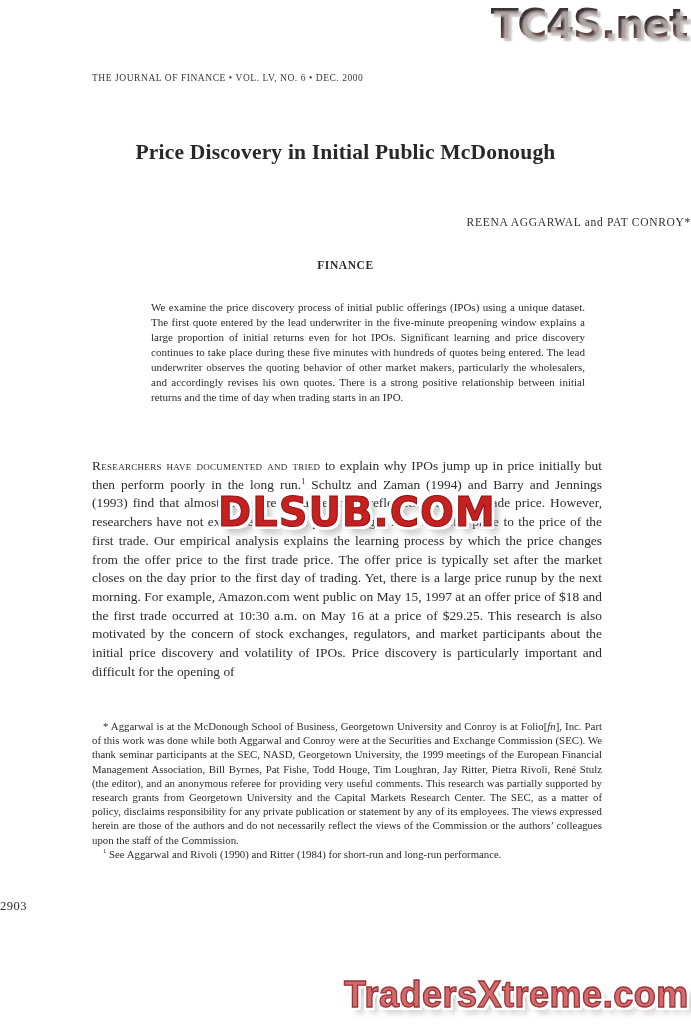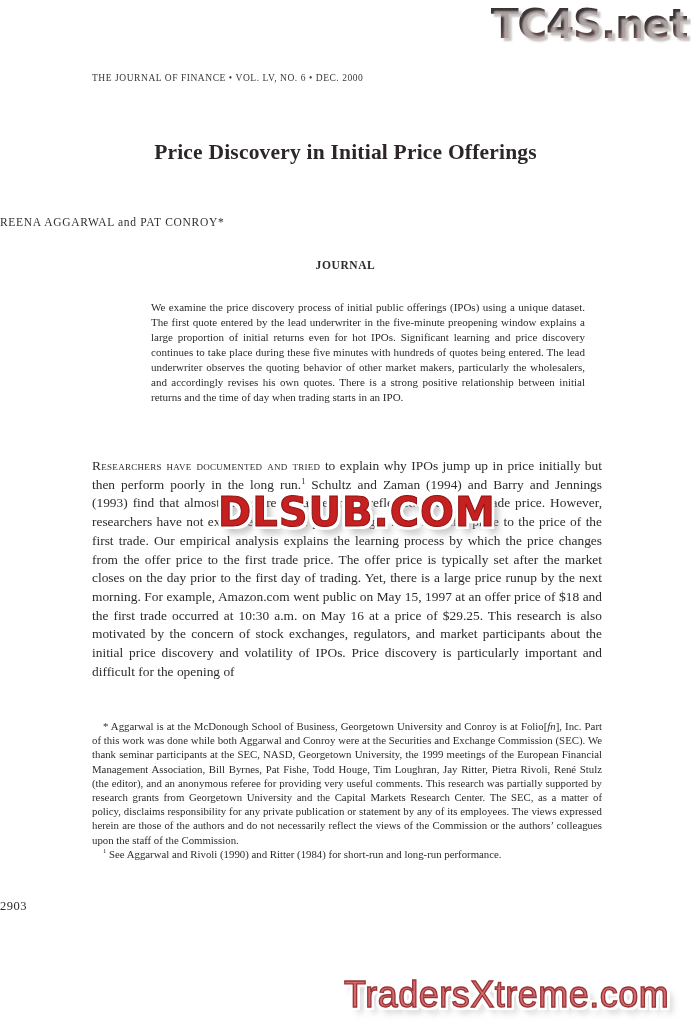--- a/index.html
+++ b/index.html
@@ -32,21 +32,21 @@
     font-size: 21.5px;
     font-weight: bold;
     line-height: 27px;
     letter-spacing: 0.2px;
     color: #2b2627;
   }
   .authors {
     position: absolute;
     left: 0; right: 0;
     top: 216px;
-    text-align: left;
+    text-align: right;
     font-size: 11.5px;
     letter-spacing: 0.7px;
     color: #332e2f;
   }
   .abstract-heading {
     position: absolute;
     left: 0; right: 0;
     top: 259px;
     text-align: center;
     font-size: 11.5px;
@@ -132,21 +132,21 @@
        0   -3px 0 #ffffff,  0    3px 0 #ffffff,
        6px 7px 7px rgba(130,125,125,0.55);
     white-space: nowrap;
     margin-left: 17px;
   }
   .wm-bottom {
     position: absolute;
     left: 344px;
     top: 974px;
     font-family: "Liberation Sans", sans-serif;
-    font-weight: normal;
+    font-weight: bold;
     font-size: 36px;
     letter-spacing: 0.5px;
     color: #d26a6e;
     -webkit-text-stroke: 1.3px #993336;
     text-shadow:
       -3px -3px 0 #ffffff,  3px -3px 0 #ffffff,
       -3px  3px 0 #ffffff,  3px  3px 0 #ffffff,
       -3px  0   0 #ffffff,  3px  0   0 #ffffff,
        0   -3px 0 #ffffff,  0    3px 0 #ffffff,
        5px 6px 6px rgba(140,132,132,0.6);
@@ -156,26 +156,26 @@
 </head>
 <body>
 
 <div class="page">
 
   <div class="wm-top">TC4S.net</div>
 
   <div class="journal-header">THE JOURNAL OF FINANCE • VOL. LV, NO. 6 • DEC. 2000</div>
 
   <h1 class="paper-title">
-    <span>Price Discovery in Initial Price Offerings</span><br>
+    <span>Price Discovery in Initial Public McDonough</span><br>
   </h1>
 
   <div class="authors">REENA AGGARWAL and PAT CONROY*</div>
 
-  <div class="abstract-heading">JOURNAL</div>
+  <div class="abstract-heading">FINANCE</div>
 
   <p class="abstract-text">We examine the price discovery process of initial public offerings (IPOs) using a unique dataset. The first quote entered by the lead underwriter in the five-minute preopening window explains a large proportion of initial returns even for hot IPOs. Significant learning and price discovery continues to take place during these five minutes with hundreds of quotes being entered. The lead underwriter observes the quoting behavior of other market makers, particularly the wholesalers, and accordingly revises his own quotes. There is a strong positive relationship between initial returns and the time of day when trading starts in an IPO.</p>
 
   <p class="body-text"><span class="smallcaps">Researchers have documented and tried</span><span> to explain why IPOs jump up in price initially but then perform poorly in the long run.</span><sup>1</sup><span> Schultz and Zaman (1994) and Barry and Jennings (1993) find that almost the entire initial return is reflected in the first trade price. However, researchers have not examined how the price changes from the offer price to the price of the first trade. Our empirical analysis explains the learning process by which the price changes from the offer price to the first trade price. The offer price is typically set after the market closes on the day prior to the first day of trading. Yet, there is a large price runup by the next morning. For example, Amazon.com went public on May 15, 1997 at an offer price of $18 and the first trade occurred at 10:30 a.m. on May 16 at a price of $29.25. This research is also motivated by the concern of stock exchanges, regulators, and market participants about the initial price discovery and volatility of IPOs. Price discovery is particularly important and difficult for the opening of</span></p>
 
   <div class="wm-mid">DLSUB.COM</div>
 
   <div class="footnotes">
     <p class="fn"><span>* Aggarwal is at the McDonough School of Business, Georgetown University and Conroy is at Folio[</span><i>fn</i><span>], Inc. Part of this work was done while both Aggarwal and Conroy were at the Securities and Exchange Commission (SEC). We thank seminar participants at the SEC, NASD, Georgetown University, the 1999 meetings of the European Financial Management Association, Bill Byrnes, Pat Fishe, Todd Houge, Tim Loughran, Jay Ritter, Pietra Rivoli, René Stulz (the editor), and an anonymous referee for providing very useful comments. This research was partially supported by research grants from Georgetown University and the Capital Markets Research Center. The SEC, as a matter of policy, disclaims responsibility for any private publication or statement by any of its employees. The views expressed herein are those of the authors and do not necessarily reflect the views of the Commission or the authors’ colleagues upon the staff of the Commission.</span></p>
     <p class="fn"><sup>1</sup><span> See Aggarwal and Rivoli (1990) and Ritter (1984) for short-run and long-run performance.</span></p>

